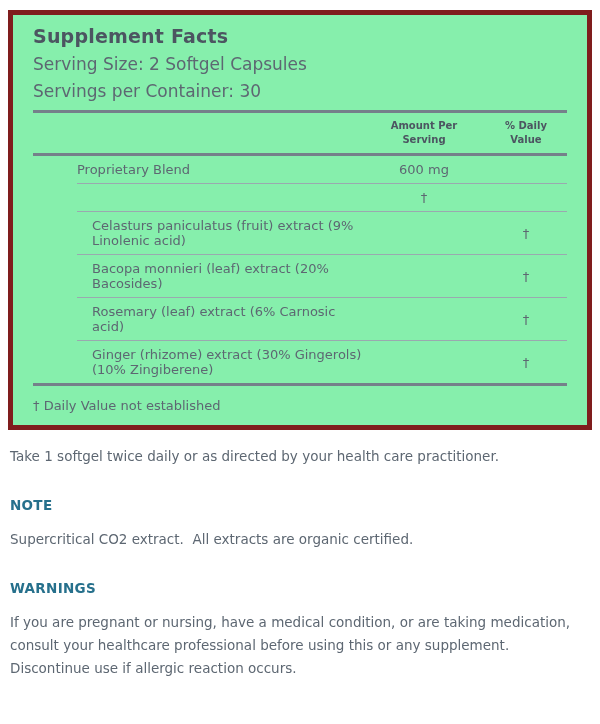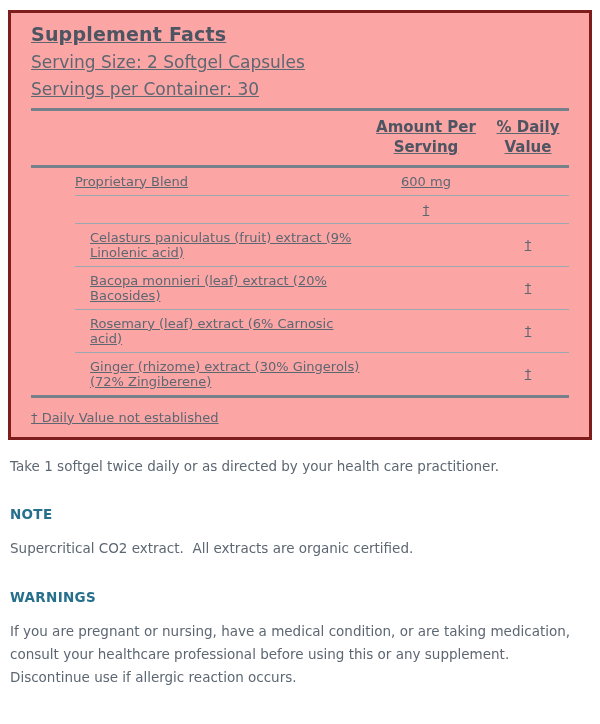--- a/index.html
+++ b/index.html
@@ -7,37 +7,36 @@
     width: 600px; height: 724px;
     font-family: "DejaVu Sans", "Liberation Sans", sans-serif;
     color: #5d6772;
     position: relative;
     overflow: hidden;
   }
   .page { padding: 10px 8px 0 8px; }
 
   
   .sf-panel {
-    border: 3px solid #7f1d1d;
-    background: #fca5a5;
+    border: 5px solid #7f1d1d;
+    background: #86efac;
     padding: 10px 20px 6px 20px;
-    text-decoration: underline;
   }
   .sf-title {
     font-size: 19px;
     font-weight: bold;
     color: #4c5561;
     letter-spacing: 0.2px;
   }
   .sf-meta { font-size: 17px; color: #5d6772; margin-top: 7px; }
   .rule-thick { border-top: 3px solid #75808a; margin-top: 9px; }
 
   .sf-grid { display: grid; grid-template-columns: 1fr 122px 82px; align-items: center; }
   .sf-header {
-    font-size: 15px; font-weight: bold; color: #4c5561;
+    font-size: 10px; font-weight: bold; color: #4c5561;
     text-align: center; line-height: 1.35;
     padding: 6px 0 7px 0;
     border-bottom: 3px solid #75808a;
   }
   .sf-row { font-size: 13px; color: #5d6772; padding: 6px 0; margin-left: 44px; }
   .sf-row + .sf-row { border-top: 1px solid #9aa9af; }
   .sf-rows { }
   .cell-name { text-align: left; }
   .cell-name.indent { padding-left: 15px; }
   .cell-amount { text-align: center; }
@@ -114,21 +113,21 @@
         <div class="cell-name indent">Bacopa monnieri (leaf) extract (20% Bacosides)</div>
         <div class="cell-amount"></div>
         <div class="cell-dv">†</div>
       </div>
       <div class="sf-grid sf-row">
         <div class="cell-name indent">Rosemary (leaf) extract (6% Carnosic acid)</div>
         <div class="cell-amount"></div>
         <div class="cell-dv">†</div>
       </div>
       <div class="sf-grid sf-row">
-        <div class="cell-name indent">Ginger (rhizome) extract (30% Gingerols) (72% Zingiberene)</div>
+        <div class="cell-name indent">Ginger (rhizome) extract (30% Gingerols) (10% Zingiberene)</div>
         <div class="cell-amount"></div>
         <div class="cell-dv">†</div>
       </div>
     </div>
 
     <div class="sf-footnote">† Daily Value not established</div>
   </div>
 
 
   <div class="section-body">Take 1 softgel twice daily or as directed by your health care practitioner.</div>

